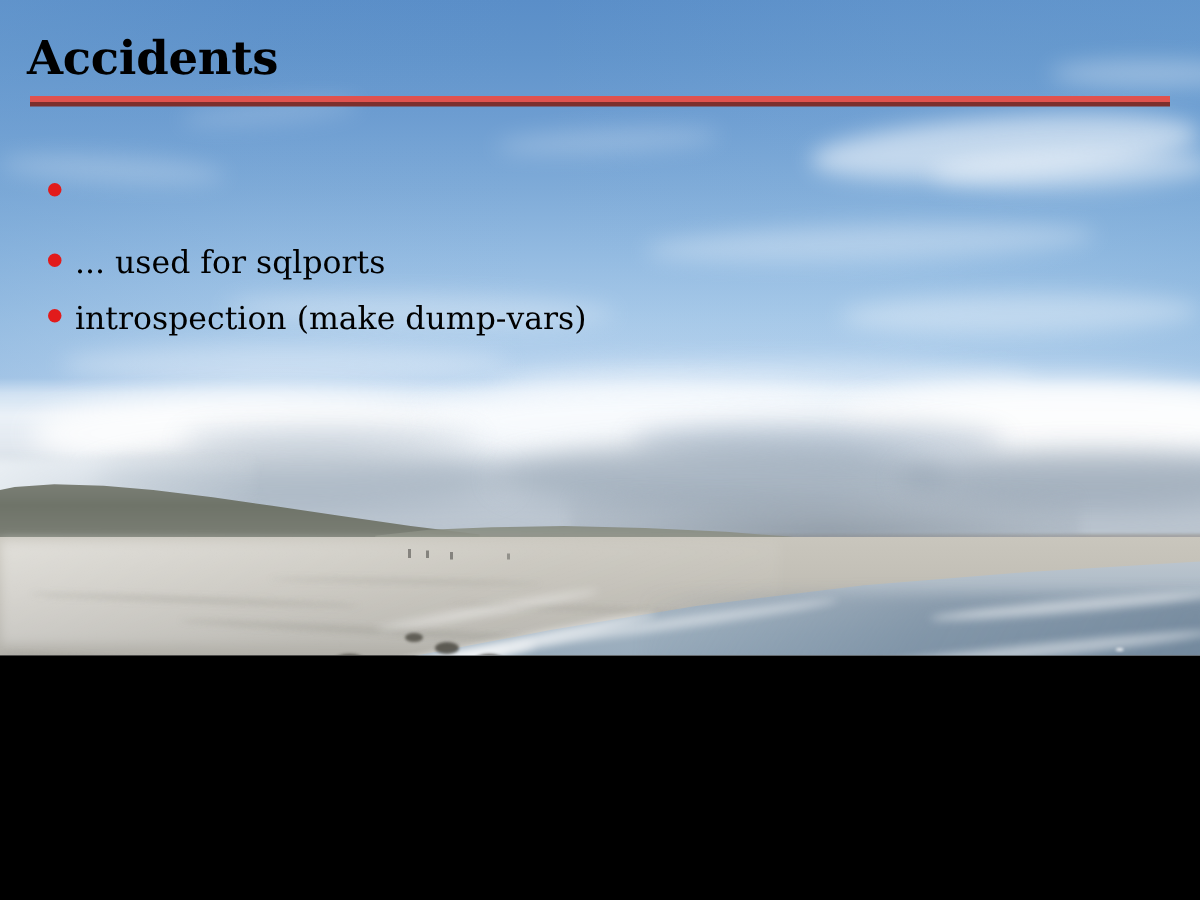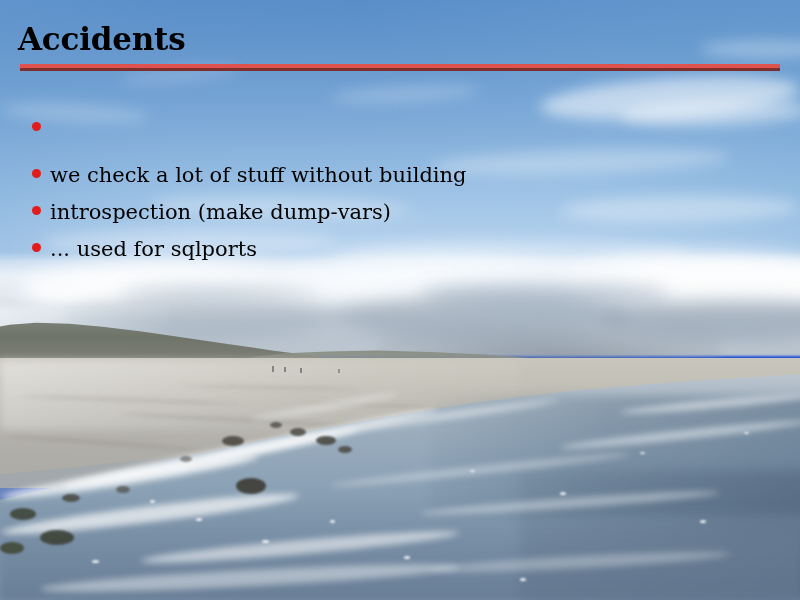--- a/index.html
+++ b/index.html
@@ -7,23 +7,23 @@
     padding: 0;
     background: #000;
   }
   body {
     font-family: "Liberation Serif", serif;
   }
 
   .slide {
     position: relative;
     width: 800px;
-    height: 600px;
+    height: 437px;
     overflow: hidden;
-    background: #1d4ed8;
+    background: #a3a3a3;
   }
 
   
   .photo {
     position: absolute;
     inset: 0;
     overflow: hidden;
   }
 
   
@@ -489,25 +489,21 @@
     <div class="rule-top"></div>
     <div class="rule-bottom"></div>
   </div>
 
   <ul class="bullets">
     <li class="bullet-item">
       <span class="bullet-dot"></span>
     </li>
     <li class="bullet-item">
       <span class="bullet-dot"></span>
-      <span class="bullet-text">we check a lot of stuff without building</span>
+      <span class="bullet-text">... used for sqlports</span>
     </li>
     <li class="bullet-item">
       <span class="bullet-dot"></span>
       <span class="bullet-text">introspection (make dump-vars)</span>
     </li>
-    <li class="bullet-item">
-      <span class="bullet-dot"></span>
-      <span class="bullet-text">... used for sqlports</span>
-    </li>
   </ul>
 
 </div>
 
 </body></html>

